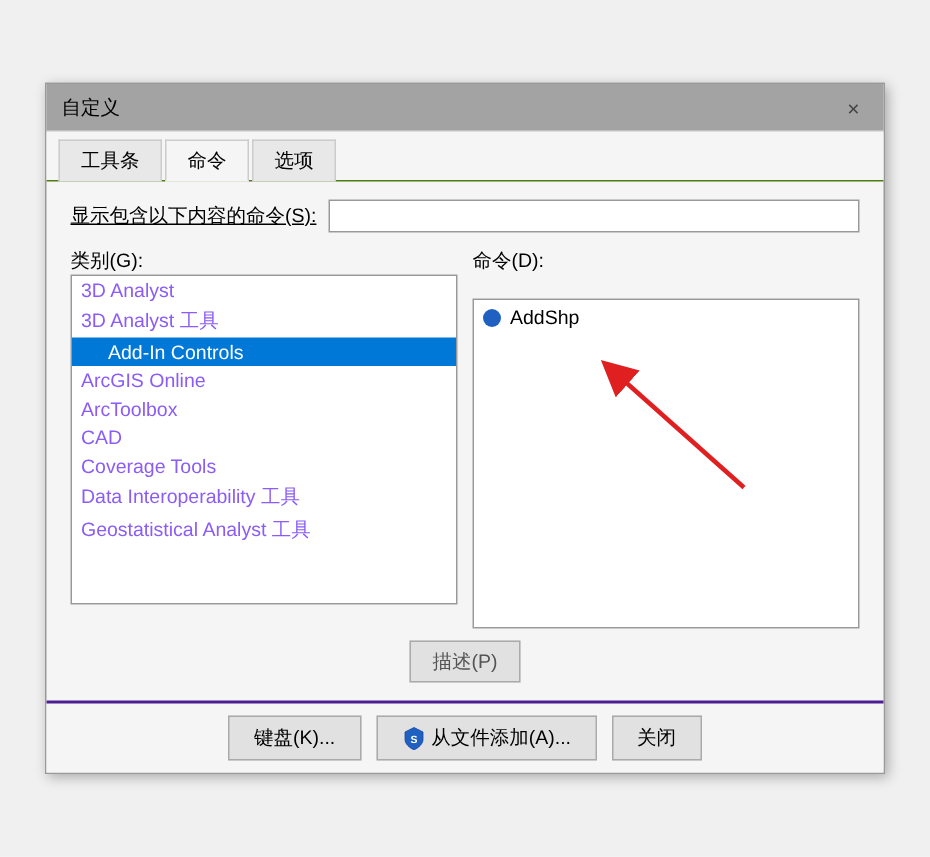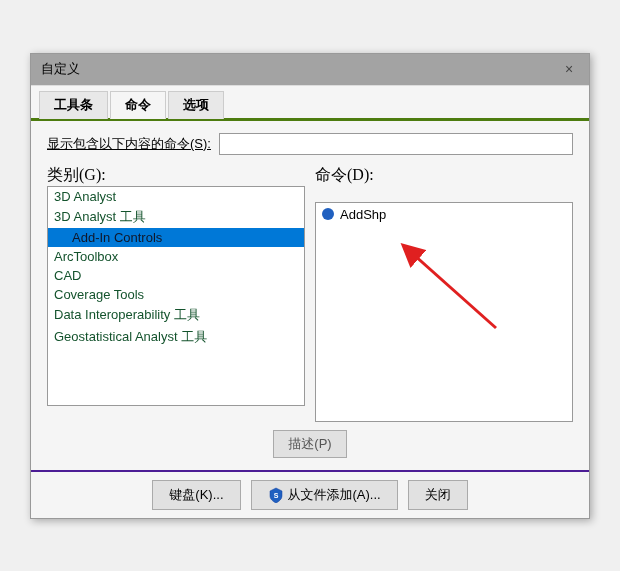--- a/index.html
+++ b/index.html
@@ -42,23 +42,22 @@
       cursor: pointer;
       font-size: 14px;
       color: #444;
       display: flex;
       align-items: center;
       justify-content: center;
     }
     .tabs {
       display: flex;
       background: #f5f5f5;
-      border-bottom: 3px solid #4d7c0f;
+      border-bottom: 1px solid #4d7c0f;
       padding: 4px 8px 0 8px;
-      font-weight: bold;
     }
     .tab {
       padding: 4px 14px;
       border: 1px solid #ccc;
       border-bottom: none;
       background: #e8e8e8;
       cursor: pointer;
       margin-right: 2px;
       font-size: 13px;
       color: #000;
@@ -101,41 +100,40 @@
       flex: 1;
       display: flex;
       flex-direction: column;
     }
     .right-panel {
       flex: 1;
       display: flex;
       flex-direction: column;
     }
     .col-label {
-      font-size: 16px;
+      font-size: 13px;
       margin-bottom: 0;
-      font-family: Liberation Serif, serif;
     }
     .list-box {
       border: 1px solid #999;
       background: white;
       height: 220px;
       overflow-y: auto;
       overflow-x: hidden;
     }
     .list-item {
       padding: 2px 6px;
       cursor: pointer;
       white-space: nowrap;
       font-size: 13px;
-      color: #14532d;
+      color: #8b5cf6;
     }
     .list-item.selected {
       background: #0078d7;
-      color: #0f172a;
+      color: #ffffff;
       padding-left: 24px;
     }
     .right-list-box {
       border: 1px solid #999;
       background: white;
       height: 220px;
       overflow-y: auto;
       position: relative;
       margin-top: 16px;
     }
@@ -231,20 +229,21 @@
 
     <div class="columns">
 
       <div class="left-panel">
         <div class="col-label">类别(G):</div>
         <div class="list-box">
 
         <div class="list-item">3D Analyst</div>
             <div class="list-item">3D Analyst 工具</div>
             <div class="list-item selected">Add-In Controls</div>
+            <div class="list-item">ArcGIS Online</div>
             <div class="list-item">ArcToolbox</div>
             <div class="list-item">CAD</div>
             <div class="list-item">Coverage Tools</div>
             <div class="list-item">Data Interoperability 工具</div>
             <div class="list-item">Geostatistical Analyst 工具</div>
           </div>
       </div>
 
       <div class="right-panel">
         <div class="col-label">命令(D):</div>

